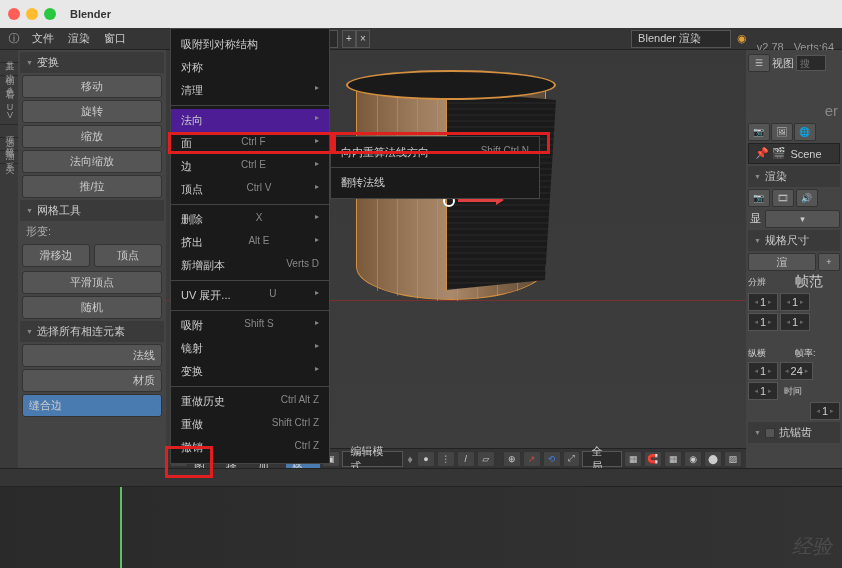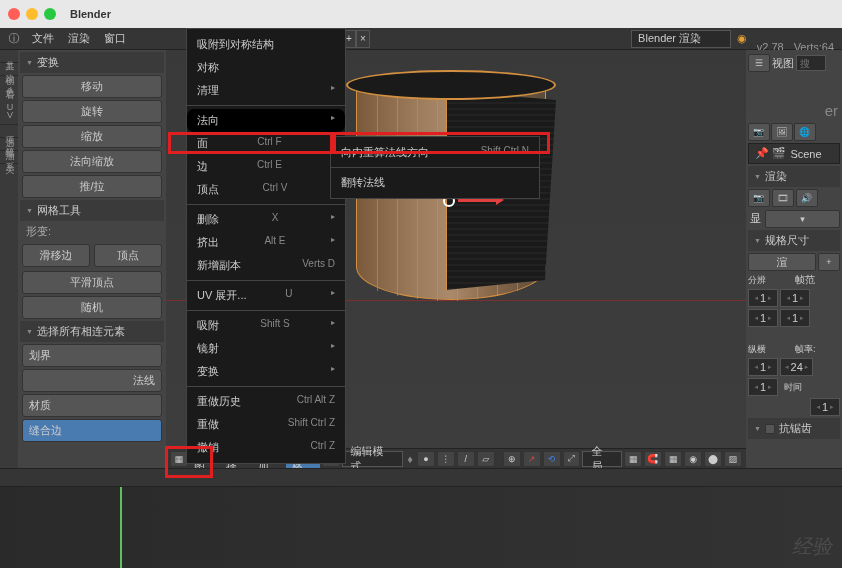--- a/index.html
+++ b/index.html
@@ -46,23 +46,23 @@
 .edge-line { position: absolute; width: 1px; background: rgba(212, 144, 64, 0.6); }
 
 .gizmo { position: absolute; left: 262px; top: 130px; width: 40px; height: 40px; }
 .gizmo-center { position: absolute; left: 15px; top: 15px; width: 12px; height: 12px; border: 2px solid #fff; border-radius: 50%; }
 .gizmo-arrow { position: absolute; }
 .arrow-x { left: 30px; top: 18px; width: 40px; height: 4px; background: #e04040; }
 .arrow-x::after { content: ""; position: absolute; right: -6px; top: -3px; border-left: 8px solid #e04040; border-top: 5px solid transparent; border-bottom: 5px solid transparent; }
 .arrow-y { left: 18px; top: -24px; width: 4px; height: 28px; background: #40c040; }
 .arrow-y::after { content: ""; position: absolute; top: -6px; left: -3px; border-bottom: 8px solid #40c040; border-left: 5px solid transparent; border-right: 5px solid transparent; }
 
-.context-menu { position: absolute; left: 186px; top: 28px; width: 160px; background: #1a1a1a; border: 1px solid #444; z-index: 100; padding: 4px 0; }
+.context-menu { position: absolute; left: 170px; top: 28px; width: 160px; background: #1a1a1a; border: 1px solid #444; z-index: 100; padding: 4px 0; }
 .menu-item { padding: 4px 10px; display: flex; justify-content: space-between; cursor: pointer; color: #ddd; }
-.menu-item.highlighted { background: #000000; border-radius: 7px; }
+.menu-item.highlighted { background: #4c1d95; }
 .menu-sep { height: 1px; background: #444; margin: 3px 0; }
 .menu-shortcut { color: #888; font-size: 10px; }
 .menu-arrow::after { content: "▸"; color: #888; font-size: 8px; }
 .submenu { position: absolute; left: 330px; top: 136px; width: 210px; background: #1a1a1a; border: 1px solid #444; z-index: 101; padding: 4px 0; }
 
 .highlight-box { position: absolute; border: 3px solid #e02020; z-index: 200; pointer-events: none; }
 .hl1 { left: 168px; top: 132px; width: 168px; height: 22px; }
 .hl2 { left: 330px; top: 132px; width: 220px; height: 22px; }
 .hl3 { left: 165px; top: 446px; width: 48px; height: 32px; }
 
@@ -151,23 +151,22 @@
       <div class="btn-row">
         <div class="btn">滑移边</div>
         <div class="btn">顶点</div>
       </div>
       <div class="btn">平滑顶点</div>
       <div class="btn">随机</div>
 
       <div class="panel-header">
           <span>选择所有相连元素</span>
         </div>
-      <div class="btn" style="text-align:left">划界</div>
       <div class="btn" style="text-align:right">法线</div>
-      <div class="btn" style="text-align:left">材质</div>
+      <div class="btn" style="text-align:right">材质</div>
       <div class="btn selected" style="text-align:left">缝合边</div>
     </div>
   </div>
 
   <div class="viewport">
     <div class="viewport-grid">
       <div class="axis-x"></div>
     </div>
     <div class="cylinder">
       <div class="cylinder-body">
@@ -256,21 +255,21 @@
         <span>规格尺寸</span>
       </div>
     <div class="right-row">
       <span class="small-btn" style="flex:1">
           <span>渲</span>
         </span>
       <span class="small-btn">+</span>
     </div>
     <div class="right-row">
       <span style="flex:1;font-size:9px">分辨</span>
-      <span style="flex:1;font-size:10px">帧范</span>
+      <span style="flex:1;font-size:14px">帧范</span>
     </div>
     <div class="right-row">
       <div class="spinner">
           <span>1</span>
         </div>
       <div class="spinner">
           <span>1</span>
         </div>
     </div>
     <div class="right-row">

